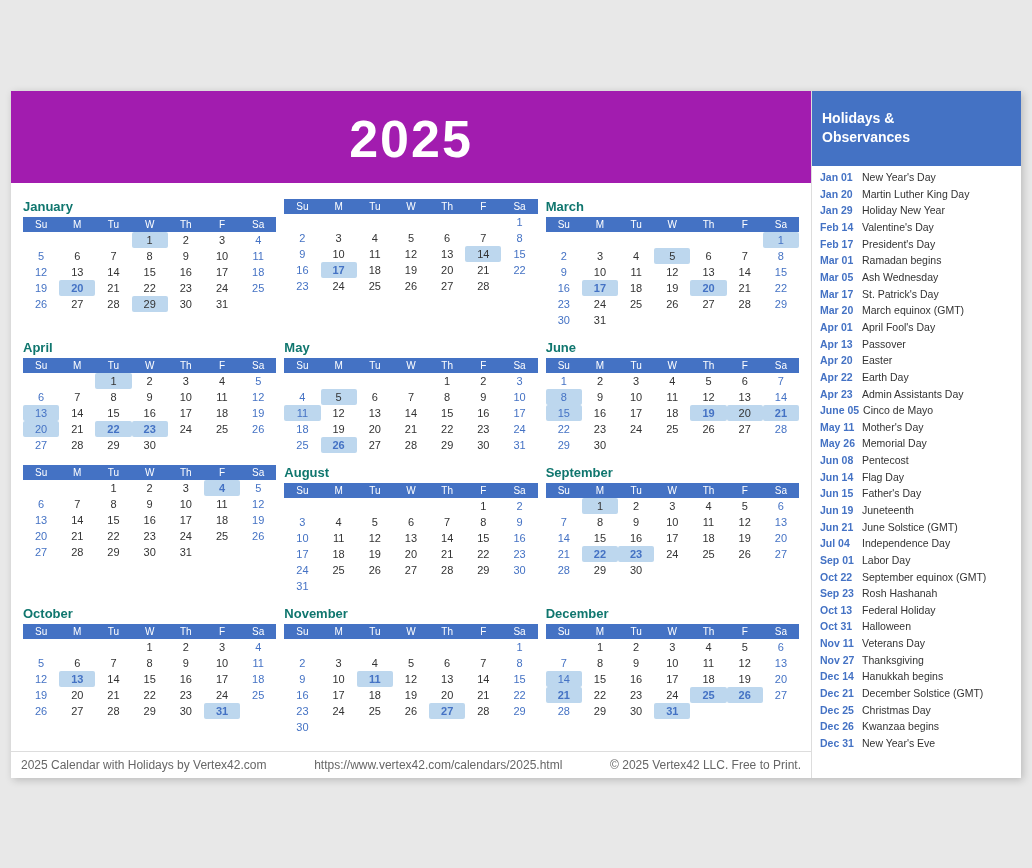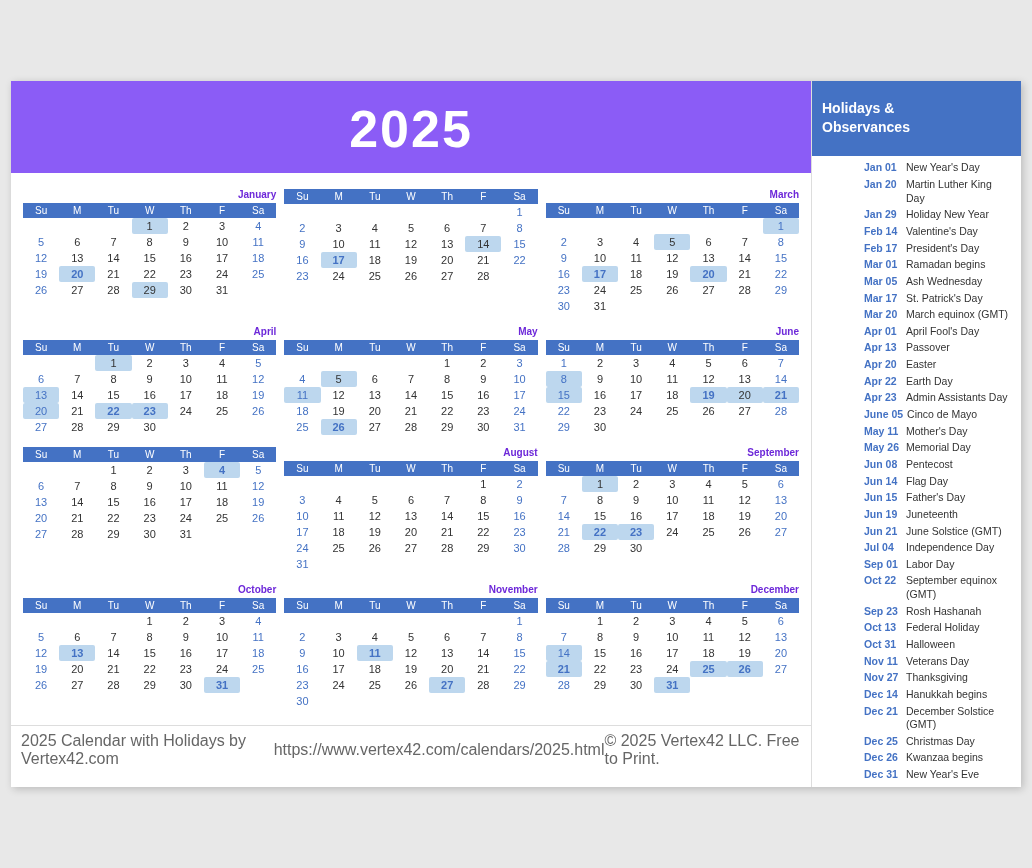--- a/index.html
+++ b/index.html
@@ -20,41 +20,41 @@
     }
     .main-layout {
       display: flex;
       width: 100%;
     }
     .calendar-section {
       flex: 1;
       padding: 0;
     }
     .year-header {
-      background: #8b5cf6;
+      background: #a21caf;
       color: white;
       text-align: center;
       font-size: 52px;
       font-weight: bold;
       padding: 18px 0 14px;
       letter-spacing: 2px;
     }
     .months-grid {
       display: grid;
       grid-template-columns: repeat(3, 1fr);
       gap: 0;
       padding: 10px 8px;
     }
     .month-block {
       padding: 6px 4px;
     }
     .month-title {
-      text-align: right;
-      color: #6d28d9;
-      font-size: 10px;
+      text-align: left;
+      color: #0f766e;
+      font-size: 13px;
       font-weight: bold;
       margin-bottom: 3px;
     }
     .cal-table {
       width: 100%;
       border-collapse: collapse;
       font-size: 11px;
     }
     .cal-table th {
       background: #4472C4;
@@ -78,21 +78,21 @@
     }
     .cal-table td.bold-blue {
       color: #4472C4;
       font-weight: bold;
     }
     .footer-bar {
       display: flex;
       justify-content: space-between;
       align-items: center;
       padding: 6px 10px;
-      font-size: 16px;
+      font-size: 12px;
       color: #666;
       border-top: 1px solid #ddd;
     }
 
     
     .holidays-sidebar {
       width: 210px;
       border-left: 1px solid #ddd;
       flex-shrink: 0;
     }
@@ -113,21 +113,20 @@
       display: flex;
       gap: 4px;
       padding: 1.5px 0;
       line-height: 1.3;
     }
     .holiday-date {
       color: #4472C4;
       font-weight: bold;
       min-width: 38px;
       flex-shrink: 0;
-      margin-left: 44px;
     }
     .holiday-name {
       color: #333;
     }
   </style>
 </head>
 <body>
 
 <div class="page">
   <div class="main-layout">

